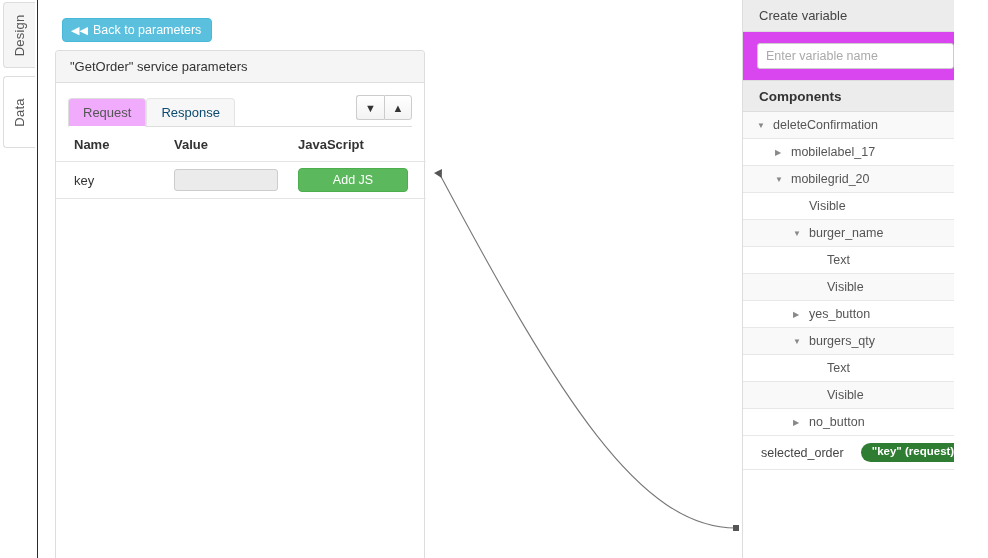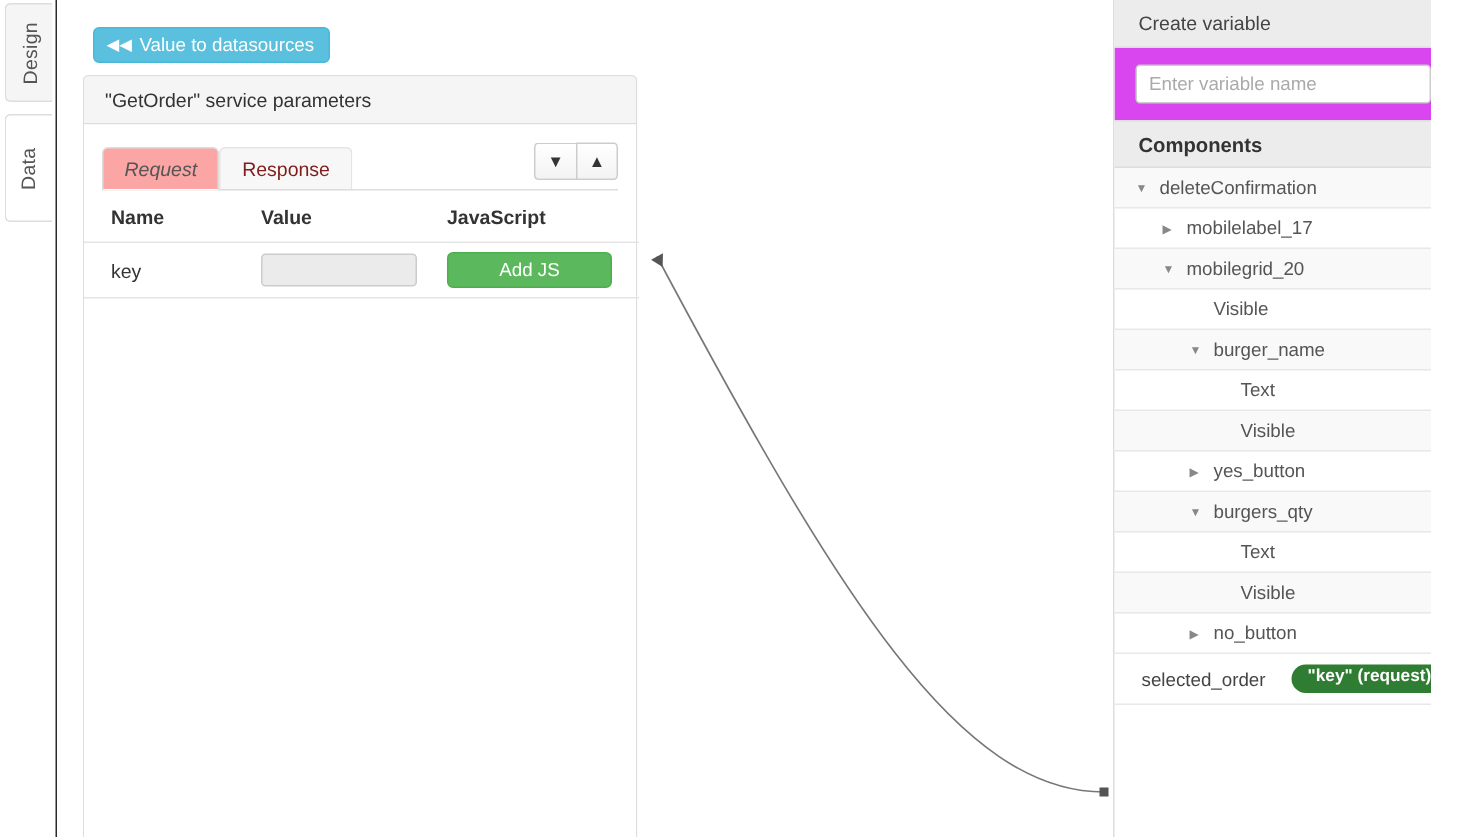--- a/index.html
+++ b/index.html
@@ -83,33 +83,32 @@
     height: 34px;
     margin: 10px 12px 0 12px;
     border-bottom: 1px solid #ddd;
     display: flex; align-items: flex-end;
   }
   .tab {
     height: 29px;
     padding: 0 14px;
     display: flex; align-items: center;
     font-size: 13px;
-    color: #7f1d1d;
+    color: #0c4a6e;
     border: 1px solid transparent;
     border-radius: 4px 4px 0 0;
     margin-bottom: -1px;
     cursor: pointer;
     background: transparent;
   }
   .tab.active {
-    background: #fca5a5;
+    background: #f0abfc;
     border-color: #ddd;
     border-bottom-color: #fff;
     color: #555;
-    font-style: italic;
   }
   .tab:not(.active) { background: #f7f7f7; border-color: #e4e4e4; border-bottom-color:#ddd; }
 
   .sortgrp {
     position: absolute; right: 0; bottom: 6px;
     display: flex;
   }
   .sortbtn {
     width: 28px; height: 25px;
     background: linear-gradient(#fff,#f3f3f3);
@@ -238,21 +237,21 @@
     <div class="rail-tab" id="rail-data">
       <span>Data</span>
     </div>
   </div>
   <div class="rail-divider"></div>
 
   <div class="main">
 
     <div class="btn-back">
       <span class="ic">◀◀</span>
-      <span>Value to datasources</span>
+      <span>Back to parameters</span>
     </div>
 
     <div class="card">
       <div class="card-head">"GetOrder" service parameters</div>
 
       <div class="card-body">
 
         <div class="tabstrip">
           <div class="tab active">
             <span>Request</span>

